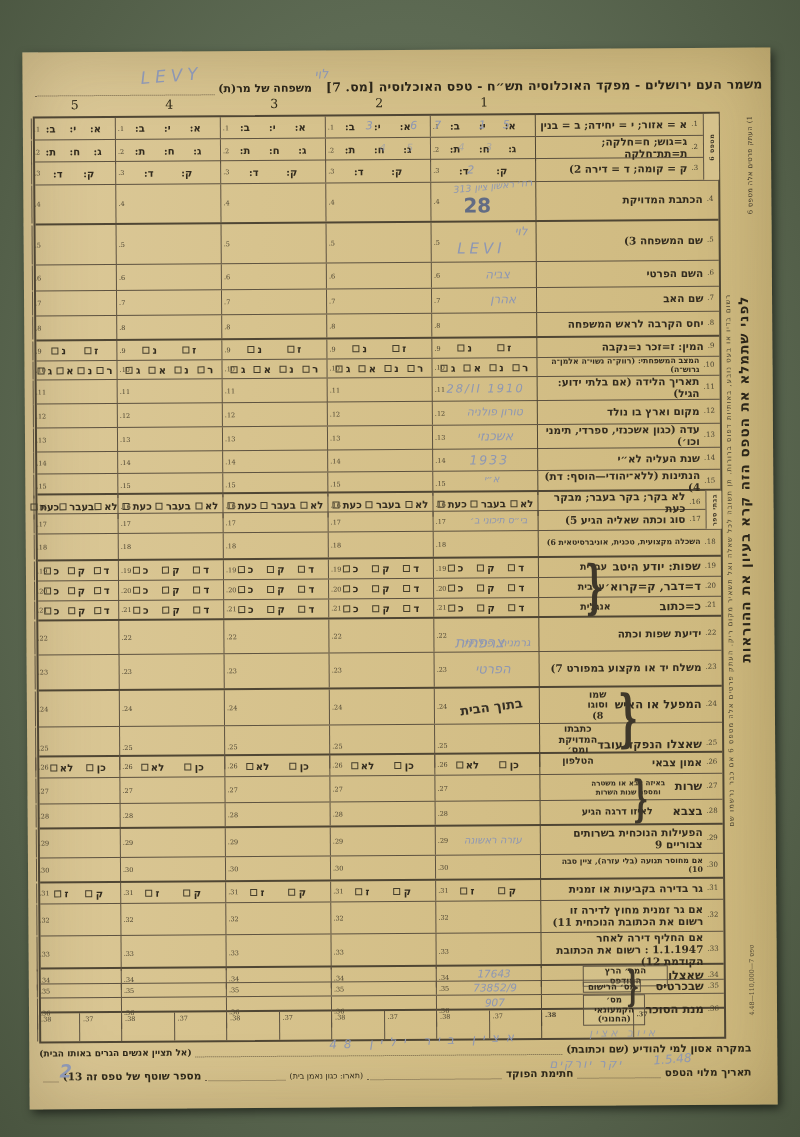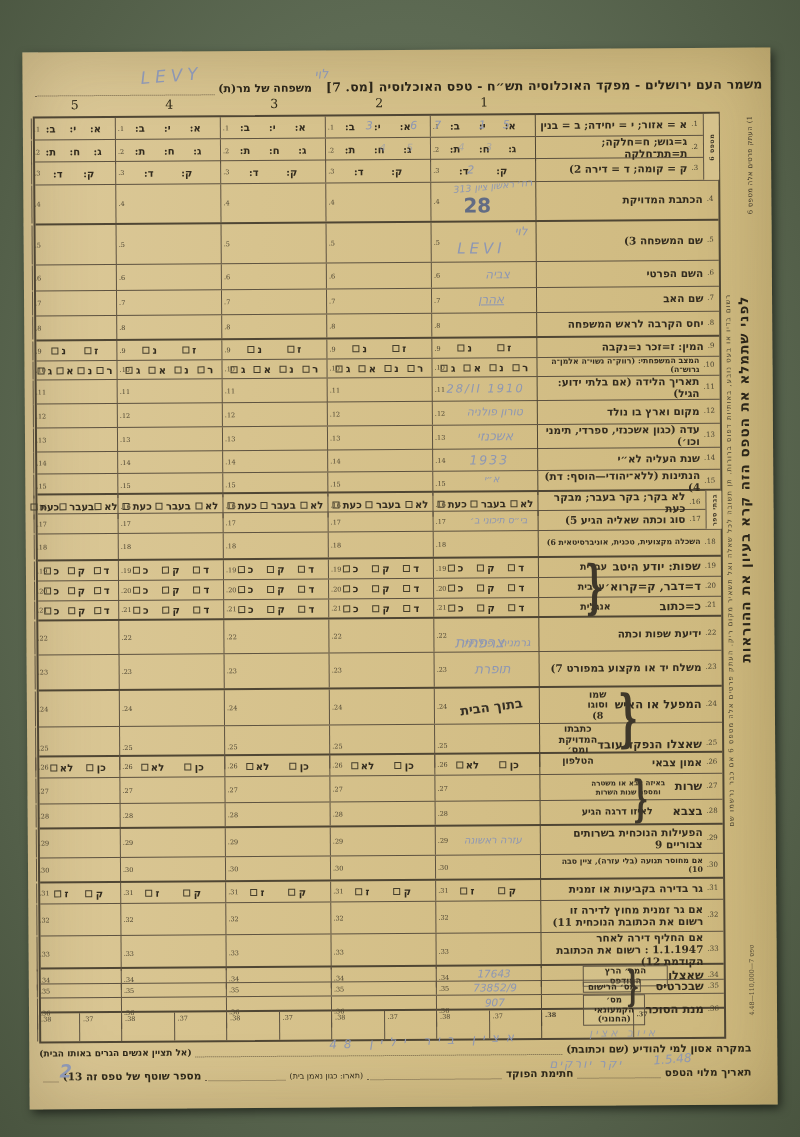--- a/index.html
+++ b/index.html
@@ -62,21 +62,21 @@
   .hw-levy{left:118px;top:14px;font-size:17px;letter-spacing:5px;transform:rotate(-4deg);direction:ltr;}
   .hw-fam{left:292px;top:16px;font-size:13px;transform:rotate(-3deg);}
   .h1a{top:3px;right:8px;font-size:11px;letter-spacing:17px;direction:ltr;}
   .h2a{top:4px;right:22px;font-size:10px;letter-spacing:21px;opacity:.6;direction:ltr;}
   .h3a{top:4px;left:36px;font-size:11px;}
   .h4a{top:-2px;right:3px;font-size:9.5px;transform:rotate(-5deg);}
   .h28{top:11px;left:32px;font-size:20px;font-weight:700;font-style:normal;color:#626c84;direction:ltr;}
   .hlev1{top:2px;right:8px;font-size:12px;}
   .hlev2{top:17px;right:30px;font-size:15px;letter-spacing:4px;direction:ltr;}
   .h6{top:5px;right:26px;font-size:12px;}
-  .h7{top:4px;right:32px;font-size:12px;text-decoration:underline;}
+  .h7{top:4px;right:20px;font-size:12px;}
   .h11{top:4px;right:12px;font-size:11.5px;letter-spacing:2px;direction:ltr;}
   .h12{top:4px;right:14px;font-size:11px;}
   .h13{top:3px;right:24px;font-size:12.5px;}
   .h14{top:3px;right:28px;font-size:12.5px;letter-spacing:2px;direction:ltr;}
   .h15{top:2px;right:38px;font-size:10px;}
   .h17{top:3px;right:10px;font-size:9.5px;}
   .h22a{top:2px;right:8px;font-size:10.5px;margin-top:16px;}
   .h22b{top:15px;right:34px;font-size:15px;}
   .h23{top:9px;right:28px;font-size:13px;}
   .hink{top:11px;right:16px;font-size:13px;font-style:normal;font-weight:600;color:#352f25;
@@ -1117,21 +1117,21 @@
             <span class="cn">22.</span>
           </div>
         </div>
         <div class="trow grid thick" style="height: 36px;">
           <div class="lcell">
             <span class="lnum">23.</span>
             <span class="ltext">משלח יד או מקצוע במפורט 7)</span>
           </div>
           <div class="dcell">
             <span class="cn">23.</span>
-            <div class="hw h23">תופרת</div>
+            <div class="hw h23">הפרטי</div>
           </div>
           <div class="dcell">
             <span class="cn">23.</span>
           </div>
           <div class="dcell">
             <span class="cn">23.</span>
           </div>
           <div class="dcell">
             <span class="cn">23.</span>
           </div>

